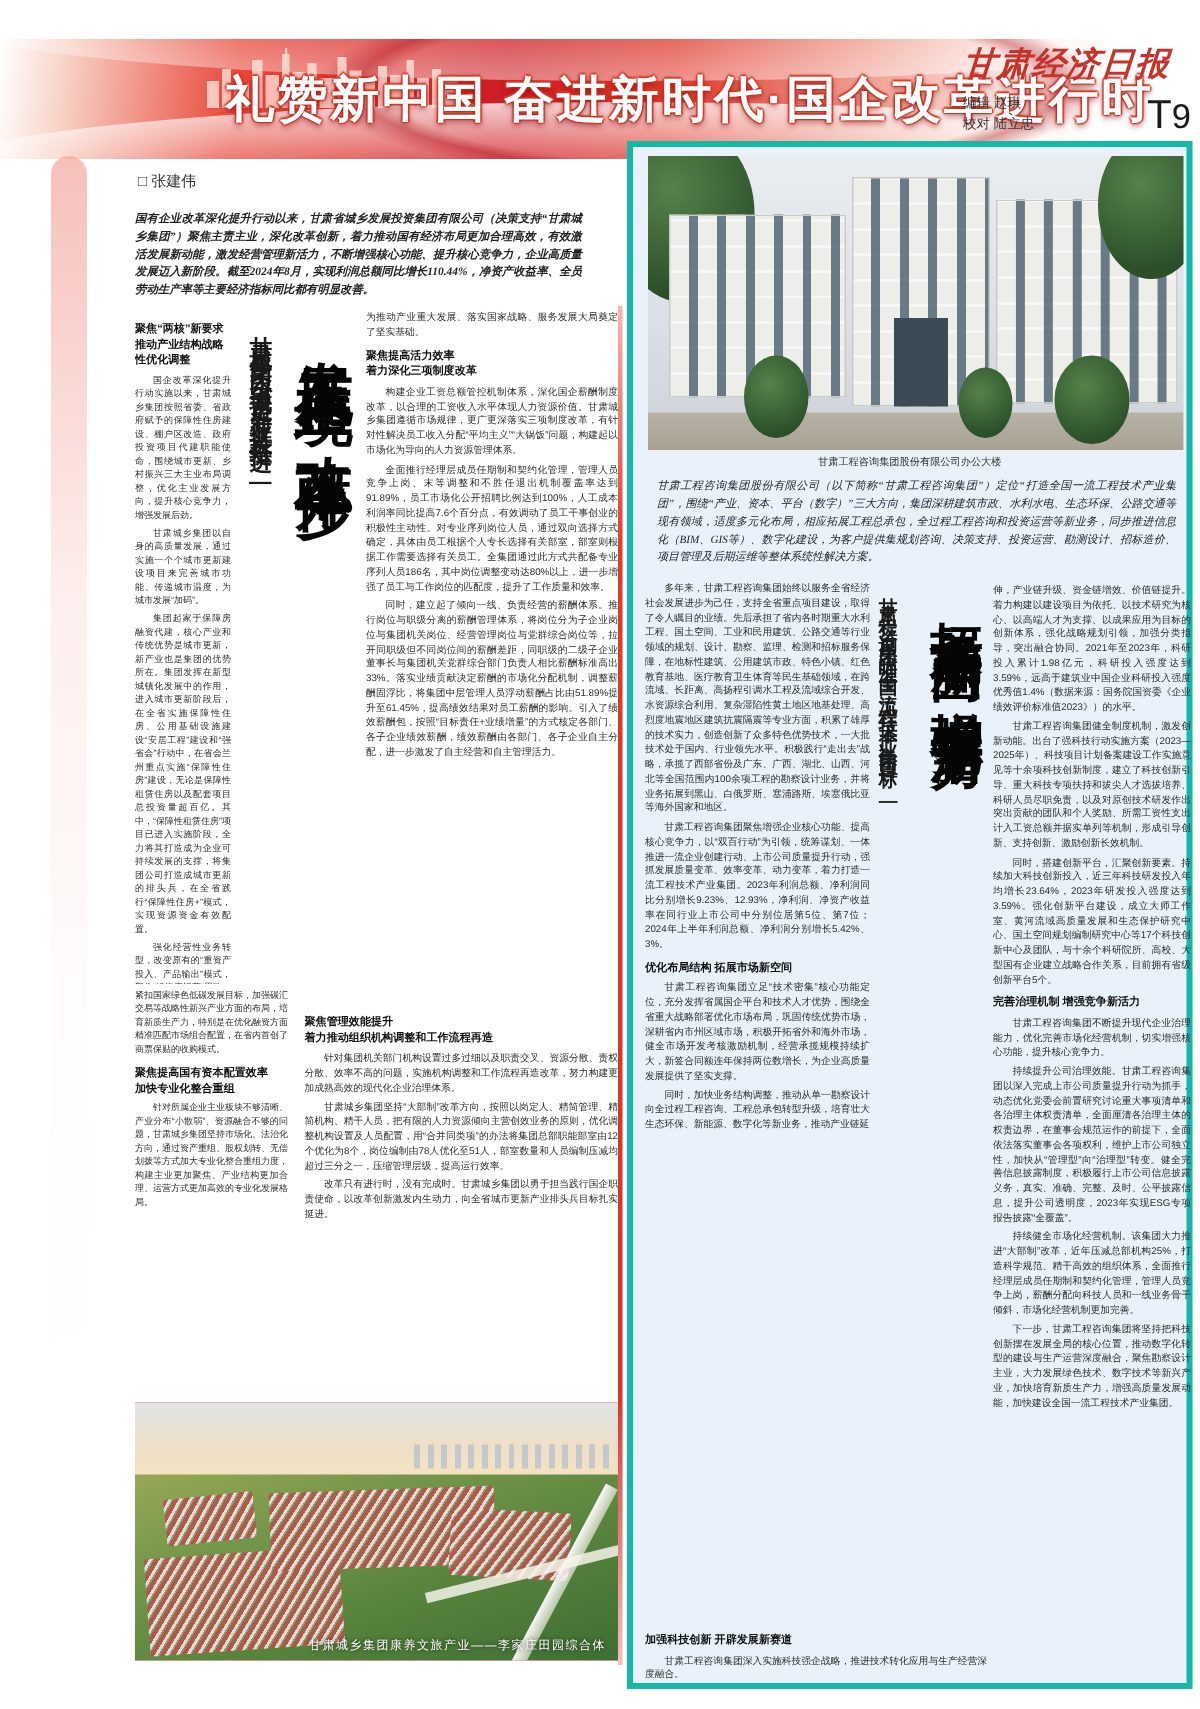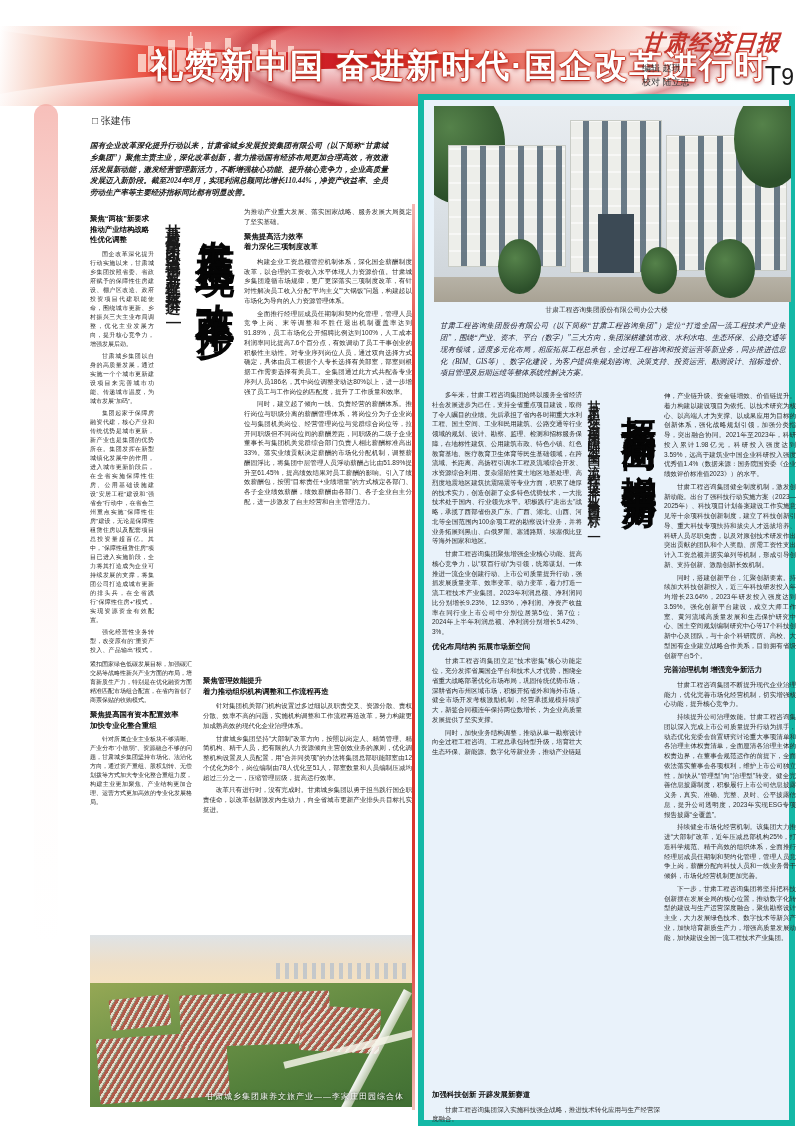--- a/index.html
+++ b/index.html
@@ -66,21 +66,21 @@
   .r3{left:210px;top:42%;width:80px;height:26%;transform:rotate(3deg);}
   .r4{left:20px;top:36%;width:60px;height:18%;transform:rotate(-6deg);}
   .road1{position:absolute;right:44px;top:26%;width:9px;height:110%;transform:rotate(28deg);
     background:linear-gradient(90deg,rgba(255,255,255,.95),rgba(230,228,215,.7));}
   .road2{position:absolute;right:-10px;top:64%;width:140px;height:7px;transform:rotate(-14deg);
     background:rgba(245,243,232,.85);}
   .photo1-caption{position:absolute;right:8px;bottom:5px;font-size:8px;color:#fff;
     text-shadow:0 0 3px rgba(0,0,0,.8);letter-spacing:1px;}
 
   
-  .bluebox{left:418px;top:94px;width:377px;height:1032px;background:#e9f2fa;border:6px solid #14b8a6;box-sizing:border-box;}
+  .bluebox{left:418px;top:94px;width:377px;height:1032px;background:#e9f2fa;border:4px solid #14b8a6;box-sizing:border-box;}
   
   .photo2{position:absolute;left:10px;top:6px;width:357px;height:196px;overflow:hidden;
     background:linear-gradient(180deg,#e9edf1 0%,#dde3e8 45%,#ccd2d7 100%);}
   .bwing{position:absolute;background:#edeeea;
     box-shadow:inset 0 0 0 1px #c9ccc6;}
   .bwin{background-image:repeating-linear-gradient(90deg,transparent 0 13px,rgba(72,92,108,.8) 13px 19px),
     repeating-linear-gradient(0deg,transparent 0 15px,rgba(255,255,255,.55) 15px 17px);}
   .bw-left{left:4%;top:20%;width:33%;height:62%;}
   .bw-mid{left:38%;top:7%;width:26%;height:78%;}
   .bw-right{right:1%;top:15%;width:34%;height:69%;}
@@ -153,21 +153,21 @@
   </div>
   <div class="mast-date">
     <span>2024年9月27日</span>　<span>星期五</span>
   </div>
 </div>
 
 <div class="abs left-strip"></div>
 <div class="abs red-divider"></div>
 
 <div class="abs byline">□ 张建伟</div>
-<div class="abs intro">国有企业改革深化提升行动以来，甘肃省城乡发展投资集团有限公司（以下简称“甘肃城乡集团”）聚焦主责主业，深化改革创新，着力推动国有经济布局更加合理高效，有效激活发展新动能，激发经营管理新活力，不断增强核心功能、提升核心竞争力，企业高质量发展迈入新阶段。截至2024年8月，实现利润总额同比增长110.44%，净资产收益率、全员劳动生产率等主要经济指标同比都有明显改善。</div>
+<div class="abs intro">国有企业改革深化提升行动以来，甘肃省城乡发展投资集团有限公司（决策支持“甘肃城乡集团”）聚焦主责主业，深化改革创新，着力推动国有经济布局更加合理高效，有效激活发展新动能，激发经营管理新活力，不断增强核心功能、提升核心竞争力，企业高质量发展迈入新阶段。截至2024年8月，实现利润总额同比增长110.44%，净资产收益率、全员劳动生产率等主要经济指标同比都有明显改善。</div>
 
 <div class="abs bodytext narrow" style="left:90px;top:209px;width:64px;height:447px;">
   <div class="sec-head">
     <span>聚焦“两核”新要求</span><br>
     <span>推动产业结构战略性优化调整</span>
   </div>
   <p>国企改革深化提升行动实施以来，甘肃城乡集团按照省委、省政府赋予的保障性住房建设、棚户区改造、政府投资项目代建职能使命，围绕城市更新、乡村振兴三大主业布局调整，优化主业发展方向，提升核心竞争力，增强发展后劲。</p>
   <p>甘肃城乡集团以自身的高质量发展，通过实施一个个城市更新建设项目来完善城市功能、传递城市温度，为城市发展“加码”。</p>
   <p>集团起家于保障房融资代建，核心产业和传统优势是城市更新，新产业也是集团的优势所在。集团发挥在新型城镇化发展中的作用，进入城市更新阶段后，在全省实施保障性住房、公用基础设施建设“安居工程”建设和“强省会”行动中，在省会兰州重点实施“保障性住房”建设，无论是保障性租赁住房以及配套项目总投资量超百亿。其中，“保障性租赁住房”项目已进入实施阶段，全力将其打造成为企业可持续发展的支撑，将集团公司打造成城市更新的排头兵，在全省践行“保障性住房+”模式，实现资源资金有效配置。</p>
   <p>强化经营性业务转型，改变原有的“重资产投入、产品输出”模式，聚焦“轻资产运营”思路，将工作重心转向运营前置的康养文旅项目运营攻坚，提升项目服务品质、运营能力和产业集群优势，实现资源共享和优势互补（精品）产业持续增效，力争成为全省标杆。在此基础上，实现品牌、技术、管理等成为核心竞争力，实现利润的增长和可持续发展。今年以来，集团康养文旅产业利润总额同比大幅提升。</p>

